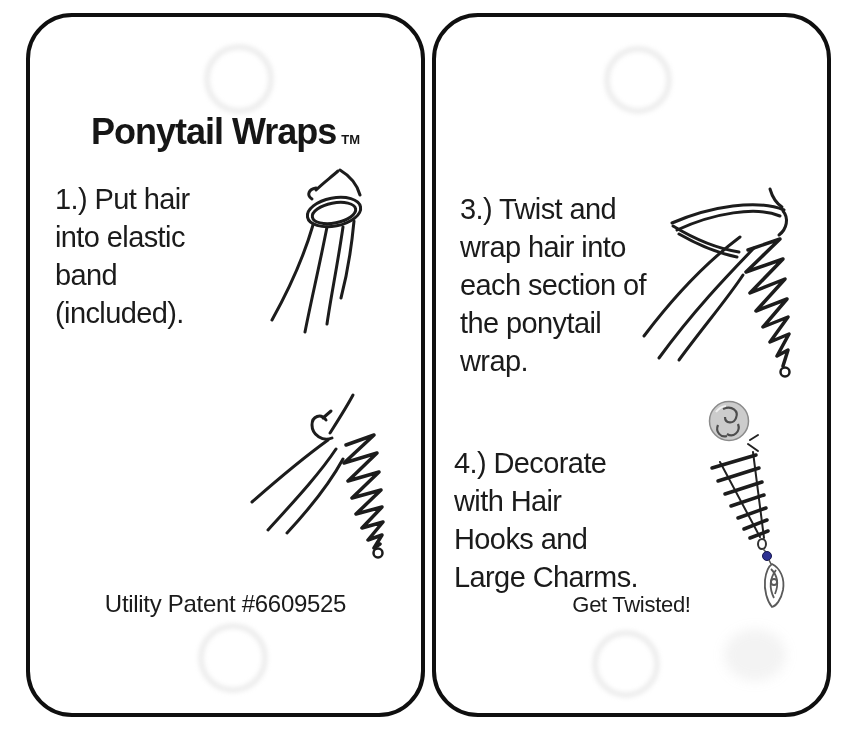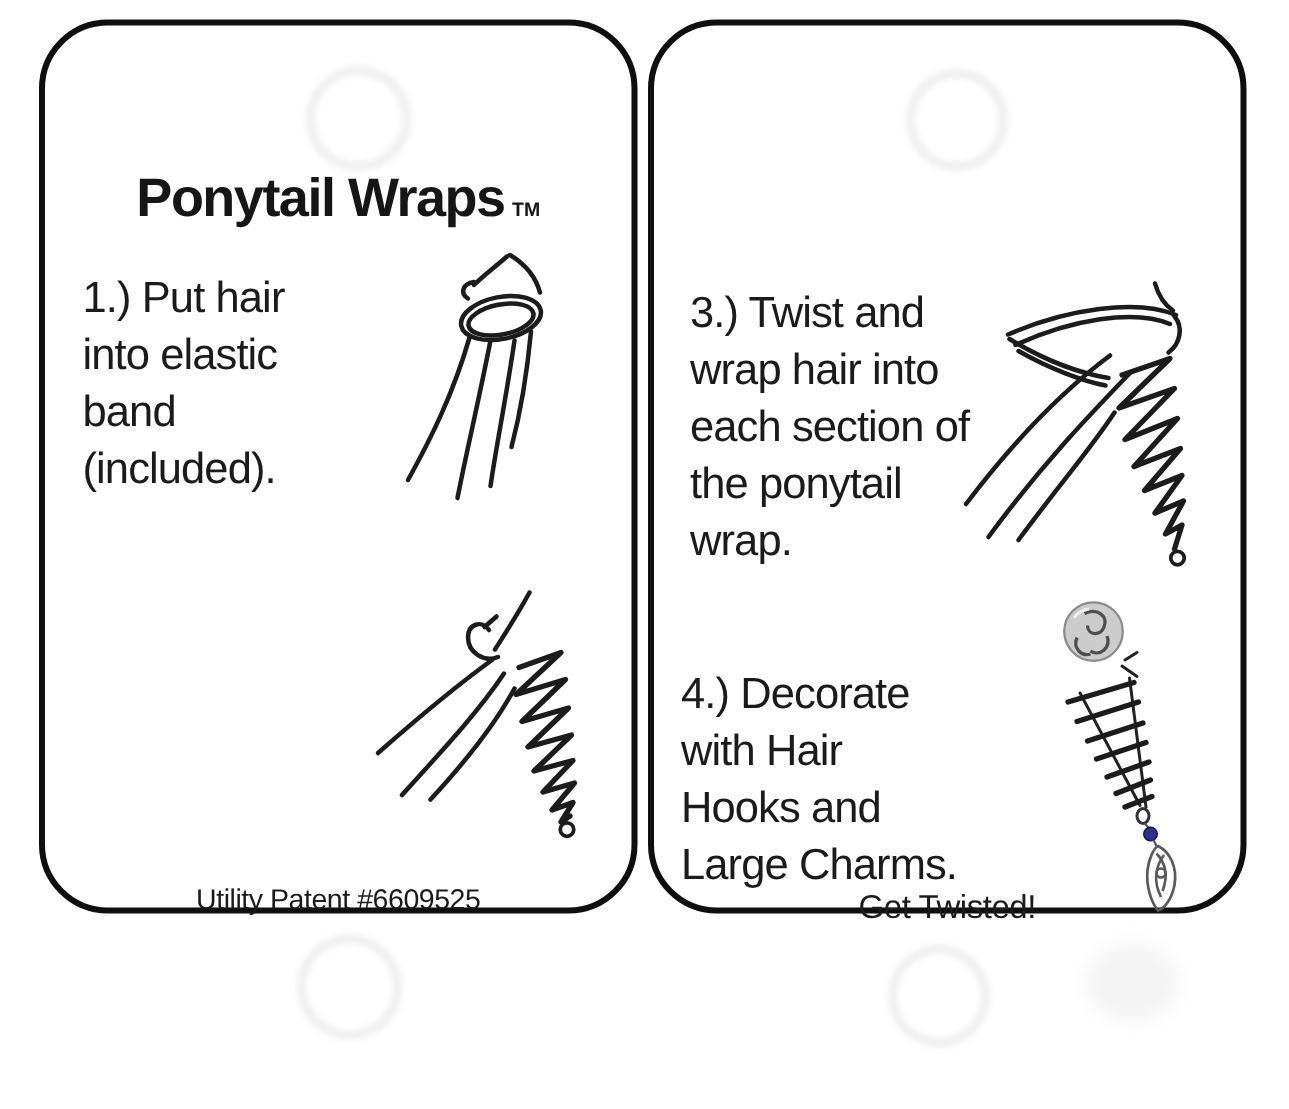--- a/index.html
+++ b/index.html
@@ -2,21 +2,21 @@
 <html><head>
 <meta charset="utf-8">
 <style>
   html,body { margin:0; padding:0; background:#ffffff; }
   .stage {
     position:relative; width:859px; height:739px; overflow:hidden;
     background:#ffffff; color:#1b1b1b;
     font-family:"Liberation Sans", sans-serif;
   }
   .card {
-    position:absolute; top:13px; width:399px; height:596px;
+    position:absolute; top:13px; width:399px; height:704px;
     background:#ffffff; border:4px solid #0f0f0f; border-radius:46px;
     box-sizing:border-box;
   }
   .card-left  { left:26px; }
   .card-right { left:432px; }
 
   .title {
     position:absolute; left:0; right:0; margin:0; text-align:center;
     font-size:36px; font-weight:bold; letter-spacing:-1px; color:#161616;
   }
@@ -25,21 +25,21 @@
     margin-left:5px; vertical-align:baseline;
   }
   .step-text {
     position:absolute; margin:0; white-space:pre-line;
     font-size:29px; line-height:38px; letter-spacing:-0.6px; color:#1b1b1b;
   }
   .footer-text {
     position:absolute; left:0; right:0; margin:0; text-align:center;
     color:#1b1b1b; letter-spacing:-0.3px;
   }
-  .footer-patent { font-size:19px; }
+  .footer-patent { font-size:24px; }
   .footer-slogan { font-size:22px; }
   .illus { position:absolute; }
 
   
   .ghost {
     position:absolute; border-radius:50%;
     border:6px solid rgba(160,160,160,0.18);
     filter:blur(2px);
   }
   .ghost-blob {

